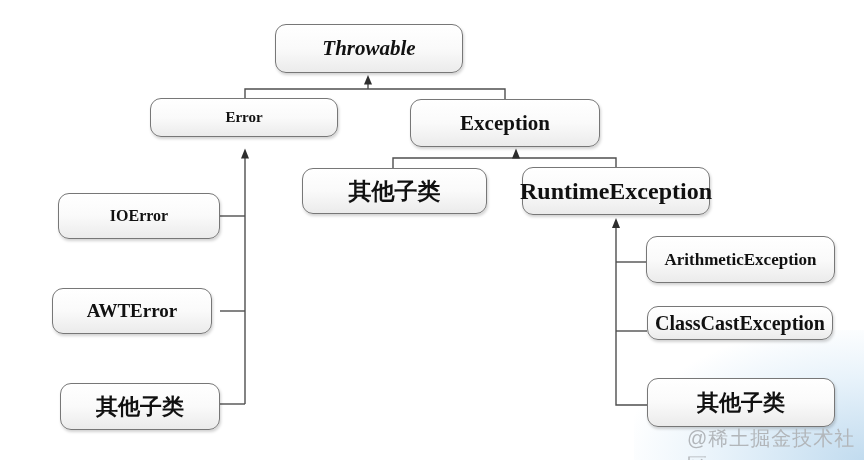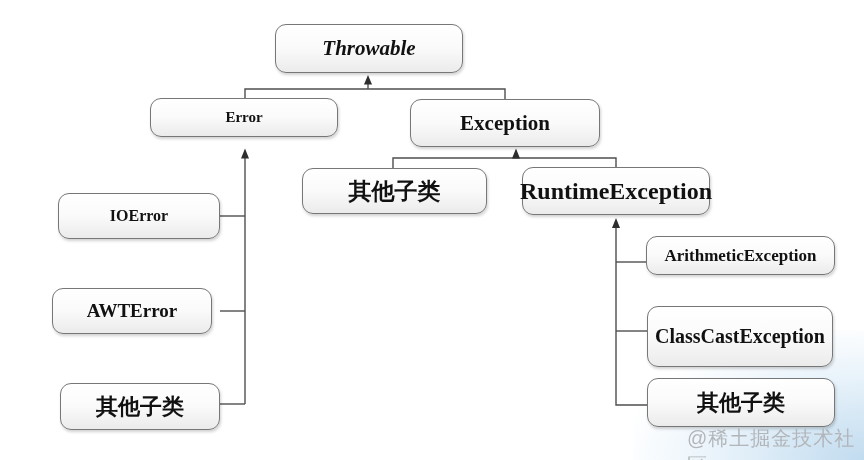--- a/index.html
+++ b/index.html
@@ -40,22 +40,22 @@
   }
   
   .n-throwable {left:275px;top:24px; width:188px;height:49px;font-size:21px;font-style:italic;}
   .n-error     {left:150px;top:98px; width:188px;height:39px;font-size:15px;}
   .n-exception {left:410px;top:99px; width:190px;height:48px;font-size:21px;}
   .n-other-exc {left:302px;top:168px;width:185px;height:46px;font-size:23px;}
   .n-runtime   {left:522px;top:167px;width:188px;height:48px;font-size:24px;}
   .n-ioerror   {left:58px; top:193px;width:162px;height:46px;font-size:16px;}
   .n-awterror  {left:52px; top:288px;width:160px;height:46px;font-size:19px;}
   .n-other-err {left:60px; top:383px;width:160px;height:47px;font-size:22px;}
-  .n-arith     {left:646px;top:236px;width:189px;height:39px;font-size:17px;}
-  .n-classcast {left:647px;top:306px;width:186px;height:61px;font-size:20px;}
+  .n-arith     {left:646px;top:236px;width:189px;height:47px;font-size:17px;}
+  .n-classcast {left:647px;top:306px;width:186px;height:34px;font-size:20px;}
   .n-other-rt  {left:647px;top:378px;width:188px;height:49px;font-size:22px;}
   .watermark{
     position:absolute;left:687px;top:425px;
     font-family:"Liberation Sans","DejaVu Sans",sans-serif;
     font-size:20px;letter-spacing:1px;
     color:#b2b6ba;
     z-index:3;
     pointer-events:none;
   }
 </style>

